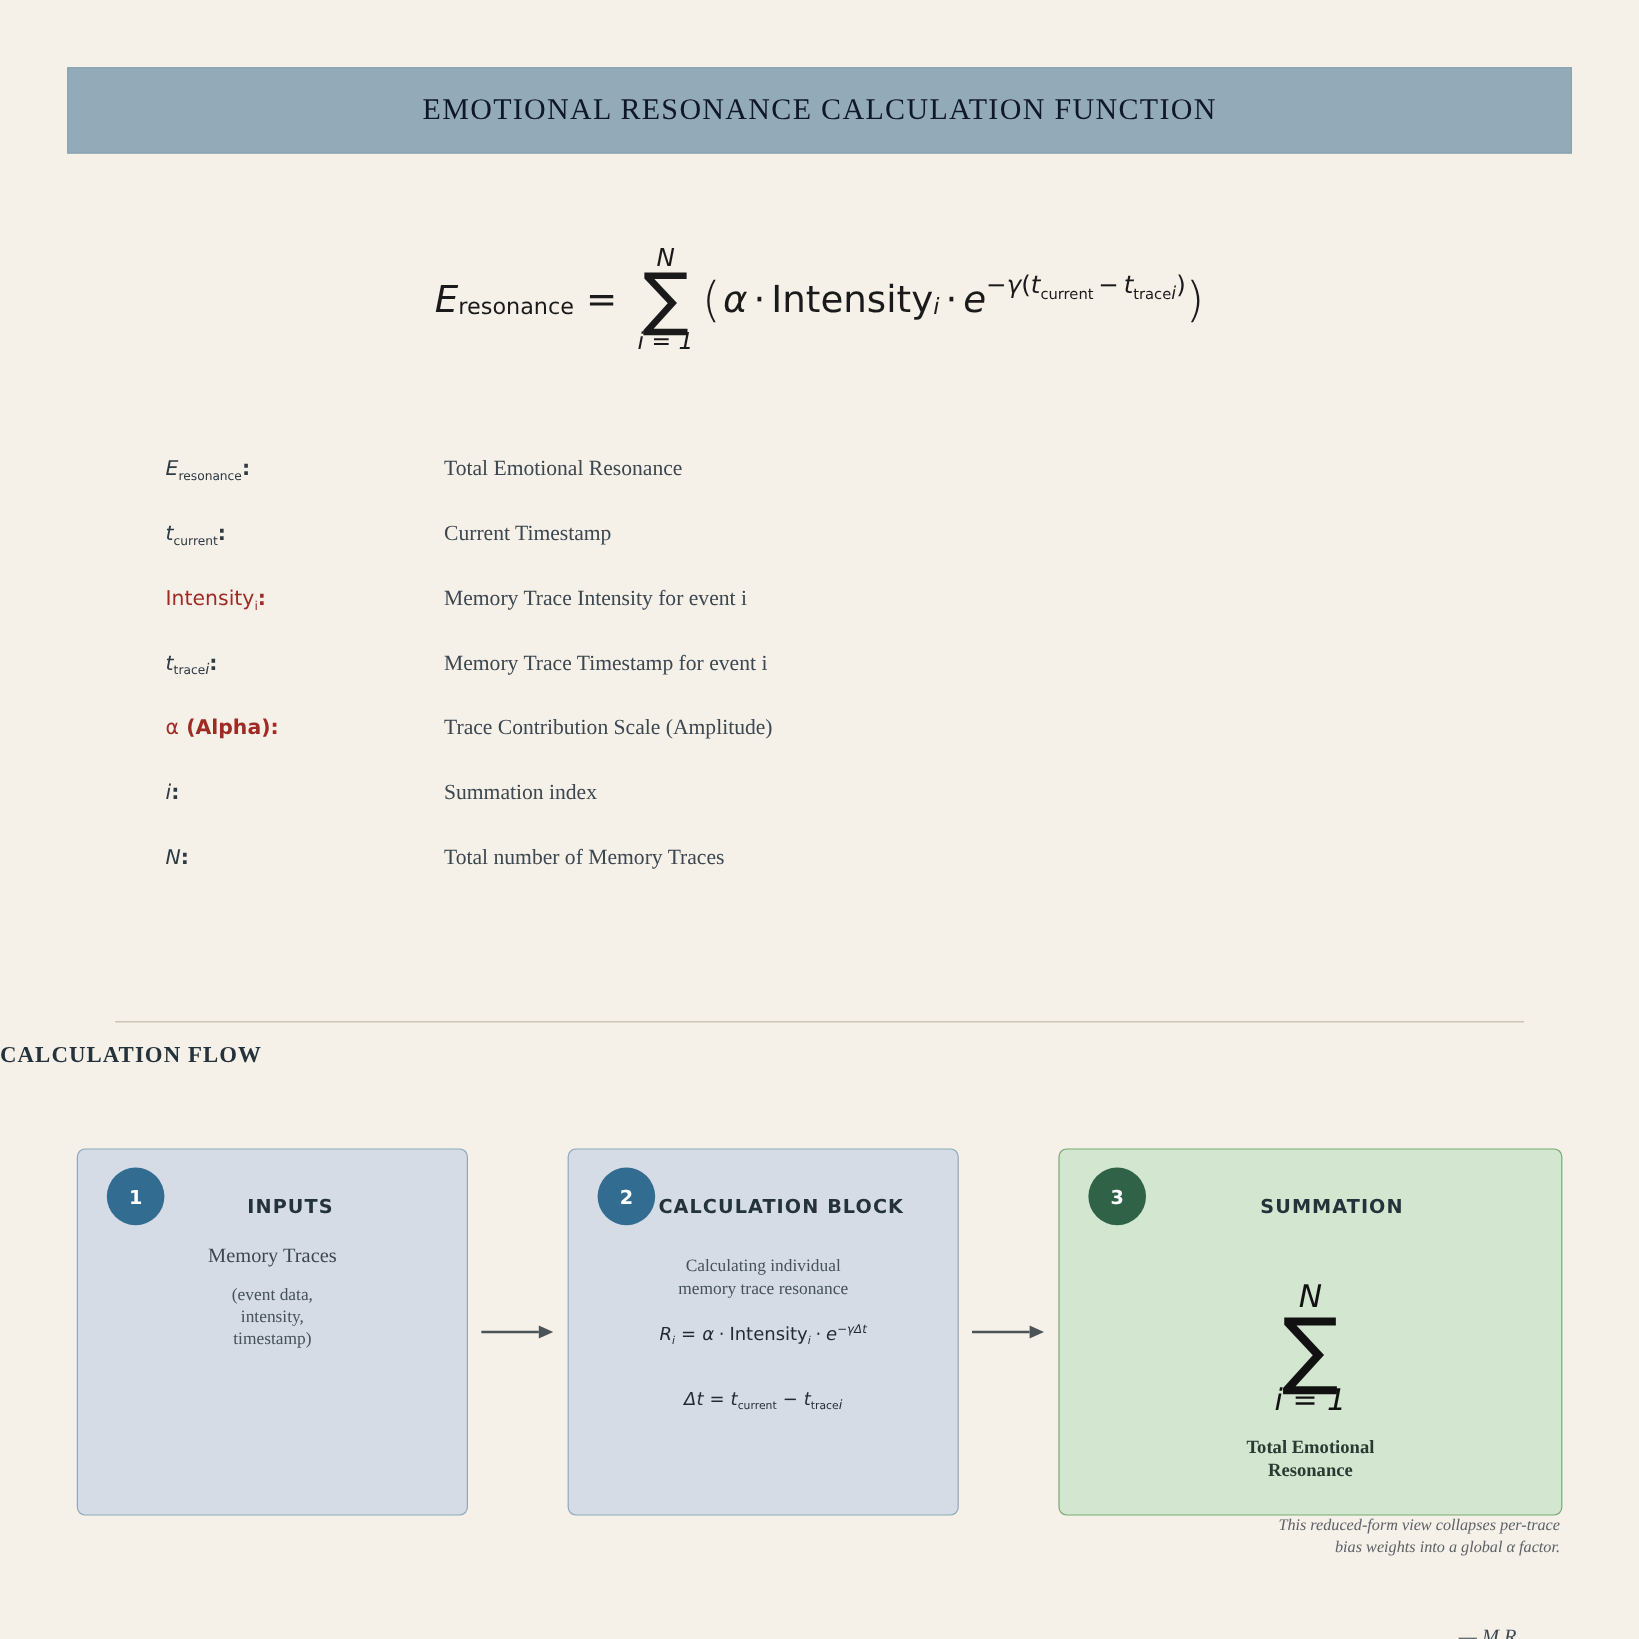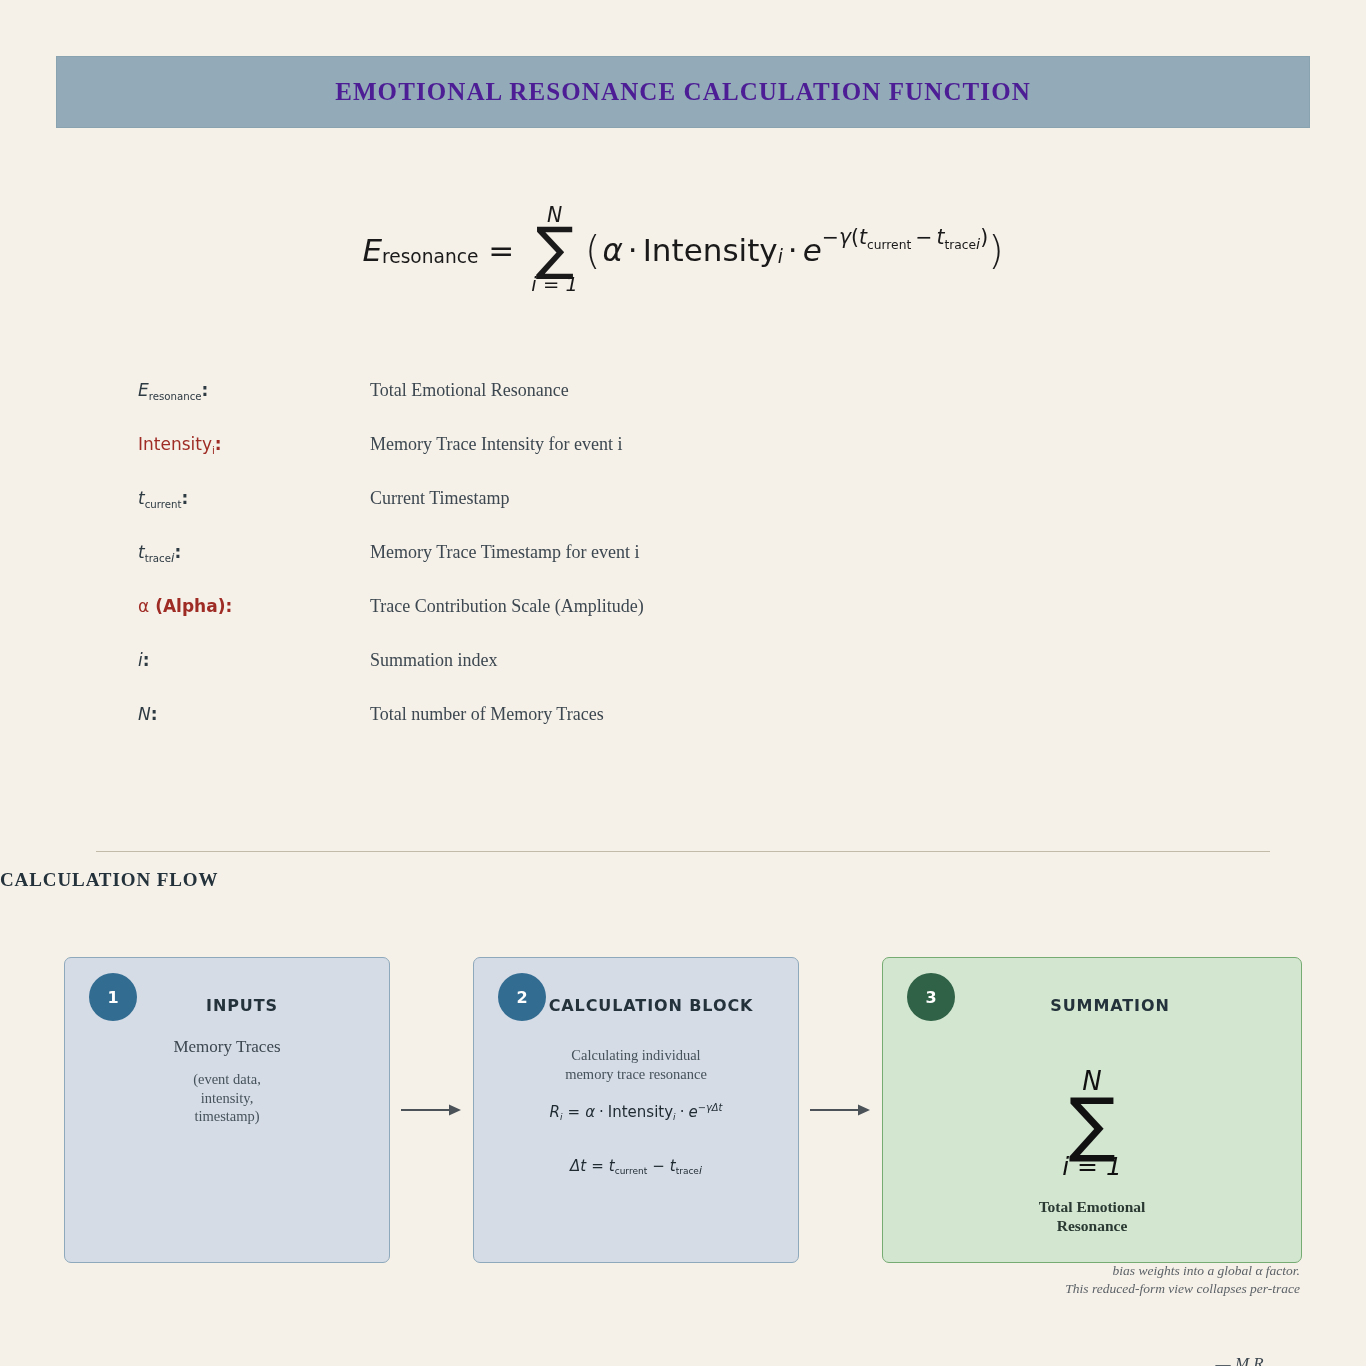--- a/index.html
+++ b/index.html
@@ -20,24 +20,24 @@
     left: 56px; top: 56px;
     width: 1254px; height: 72px;
     background: #93abb8;
     border: 1px solid #8aa3b0;
     display: flex;
     align-items: center;
     justify-content: center;
   }
   .header-title {
     font-family: "Liberation Serif", serif;
-    font-weight: bold;
+    font-weight: normal;
     font-size: 25px;
     letter-spacing: 1.1px;
-    color: #4c1d95;
+    color: #0f172a;
     text-align: right;
   }
 
   
   .main-formula {
     position: absolute;
     left: 0; top: 205px;
     width: 1366px;
     text-align: center;
     font-family: "DejaVu Sans", sans-serif;
@@ -289,26 +289,26 @@
     <span class="paren-big">)</span>
   </span>
 </div>
 
 <div class="defs" id="defs">
     <div class="def-row">
       <div class="def-term"><span class="it">E</span><span class="sub">resonance</span><span class="bold">:</span></div>
       <div class="def-desc">Total Emotional Resonance</div>
     </div>
     <div class="def-row">
+      <div class="def-term"><span class="it">t</span><span class="sub">current</span><span class="bold">:</span></div>
+      <div class="def-desc">Current Timestamp</div>
+    </div>
+    <div class="def-row">
       <div class="def-term red"><span>Intensity</span><span class="sub">i</span><span class="bold">:</span></div>
       <div class="def-desc">Memory Trace Intensity for event i</div>
-    </div>
-    <div class="def-row">
-      <div class="def-term"><span class="it">t</span><span class="sub">current</span><span class="bold">:</span></div>
-      <div class="def-desc">Current Timestamp</div>
     </div>
     <div class="def-row">
       <div class="def-term"><span class="it">t</span><span class="sub">trace</span><span class="subsub">i</span><span class="bold">:</span></div>
       <div class="def-desc">Memory Trace Timestamp for event i</div>
     </div>
     <div class="def-row">
       <div class="def-term red"><span>α</span><span class="bold"> (Alpha):</span></div>
       <div class="def-desc">Trace Contribution Scale (Amplitude)</div>
     </div>
     <div class="def-row">
@@ -379,16 +379,16 @@
       <span class="sb-bot">i = 1</span>
     </div>
     <div class="sum-caption">
       <div>Total Emotional</div>
       <div>Resonance</div>
     </div>
   </div>
 </div>
 
 <div class="footnote">
+  <div>This reduced-form view collapses per-trace</div>
   <div>bias weights into a global α factor.</div>
-  <div>This reduced-form view collapses per-trace</div>
 </div>
 <div class="signature">— M.R.</div>
 
 </body></html>

